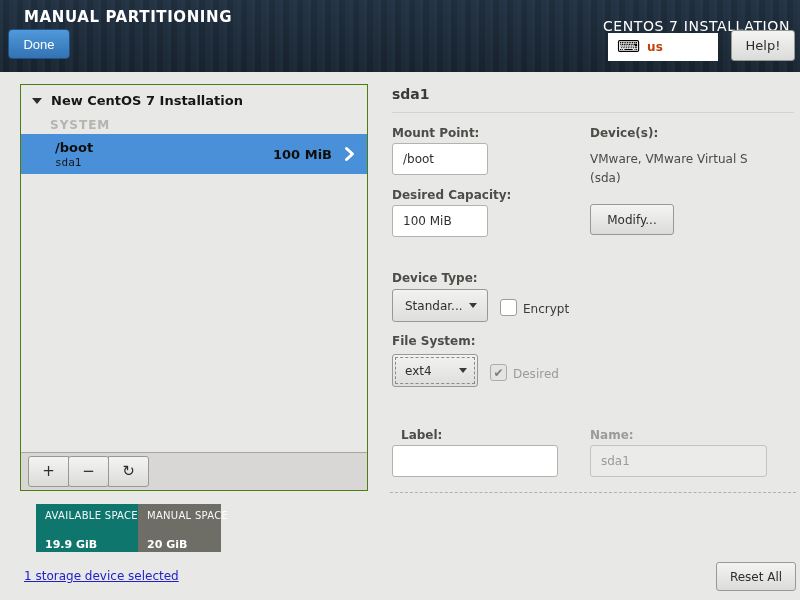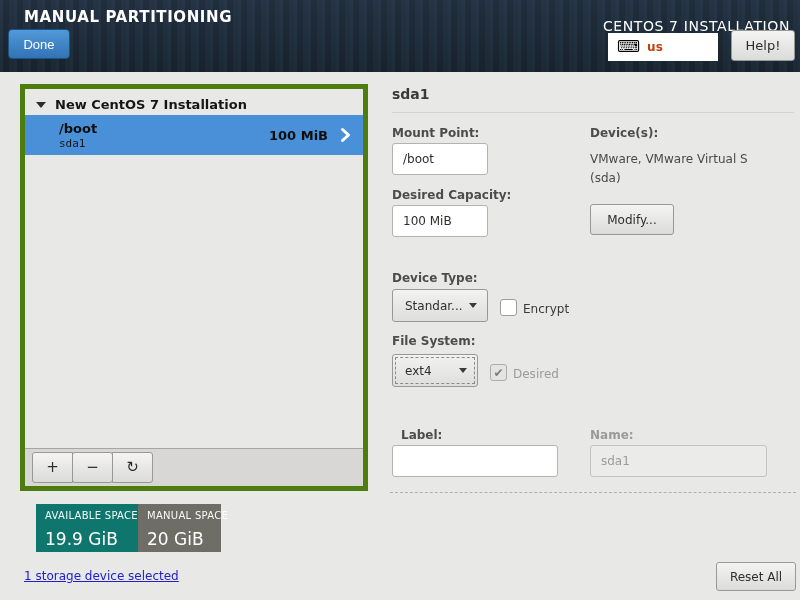--- a/index.html
+++ b/index.html
@@ -23,21 +23,21 @@
   .kbd-label { font-size:12px; font-weight:bold; color:#c2410c; }
 
   
   .gbtn { background:linear-gradient(#f4f4f3,#dbdbd9); border:1px solid #98989五; border:1px solid #989895;
     border-radius:3px; color:#2e2e2c; cursor:pointer; font-family:inherit; }
 
   .help-btn { position:absolute; left:731px; top:30px; width:64px; height:31px; font-size:13px; }
 
   
   .partition-panel { position:absolute; left:20px; top:84px; width:348px; height:407px;
-    border:5px solid #4d7c0f; background:#e8e8e6; }
+    border:1px solid #4d7c0f; background:#e8e8e6; }
   .tree-header { height:26px; display:flex; align-items:center; gap:9px; padding:4px 8px 0 11px; cursor:pointer; }
   .expander { width:0; height:0; border-left:5px solid transparent; border-right:5px solid transparent;
     border-top:6px solid #2c2c2a; margin-top:2px; }
   .tree-title { font-size:13px; font-weight:bold; color:#161614; }
   .group-header { height:23px; padding:7px 0 0 29px; font-size:12px; font-weight:bold;
     color:#b4b4b0; letter-spacing:1px; }
   .partition-row { height:40px; background:#4a90d9; display:flex; align-items:center;
     padding:0 12px 0 34px; cursor:pointer; }
   .row-text { display:flex; flex-direction:column; justify-content:center; }
   .row-mount { font-size:13px; font-weight:bold; color:#0e0e0c; line-height:17px; }
@@ -49,21 +49,21 @@
   .tb-btn { width:41px; height:31px; font-size:15px; line-height:1; }
   .tb-btn + .tb-btn { margin-left:-1px; }
   .tb-btn:first-child { border-radius:3px 0 0 3px; }
   .tb-btn:last-child { border-radius:0 3px 3px 0; }
 
   
   .badge { position:absolute; top:504px; height:48px; color:#fff; padding:6px 9px 0 9px; }
   .badge-available { left:36px; width:104px; background:#0f766e; }
   .badge-total { left:138px; width:83px; background:#6e6e67; }
   .badge-label { font-size:10px; letter-spacing:0.3px; color:rgba(255,255,255,0.96); white-space:nowrap; }
-  .badge-value { font-size:17px; font-weight:normal; margin-top:8px; }
+  .badge-value { font-size:11px; font-weight:bold; margin-top:17px; }
 
   
   .storage-link { position:absolute; left:24px; top:569px; font-size:12px; color:#2121cc;
     text-decoration:underline; cursor:pointer; }
   .reset-btn { position:absolute; left:716px; top:562px; width:80px; height:29px; font-size:12px; }
 
   
   .details { position:absolute; left:392px; top:84px; width:404px; height:410px; }
   .details-title { position:absolute; left:0; top:2px; font-size:14px; font-weight:bold; color:#3a3a38; }
   .details-sep { position:absolute; left:0; top:28px; width:402px; border-top:1px solid #d4d4d2; }
@@ -103,20 +103,21 @@
       <span class="kbd-label">us</span>
     </div>
     <button class="gbtn help-btn">Help!</button>
   </div>
 
   <div class="partition-panel">
     <div class="tree-header">
       <span class="expander"></span>
       <span class="tree-title">New CentOS 7 Installation</span>
     </div>
+    <div class="group-header">SYSTEM</div>
     <div class="partition-row">
       <span class="row-text">
         <span class="row-mount">/boot</span>
         <span class="row-device">sda1</span>
       </span>
       <span class="row-size">100 MiB</span>
       <span class="row-chevron">
         <svg width="11" height="16" viewBox="0 0 11 16">
             <polyline points="2.5,2.5 8.5,8 2.5,13.5" fill="none" stroke="#ffffff" stroke-width="3" stroke-linecap="round" stroke-linejoin="round"></polyline>
           </svg>

